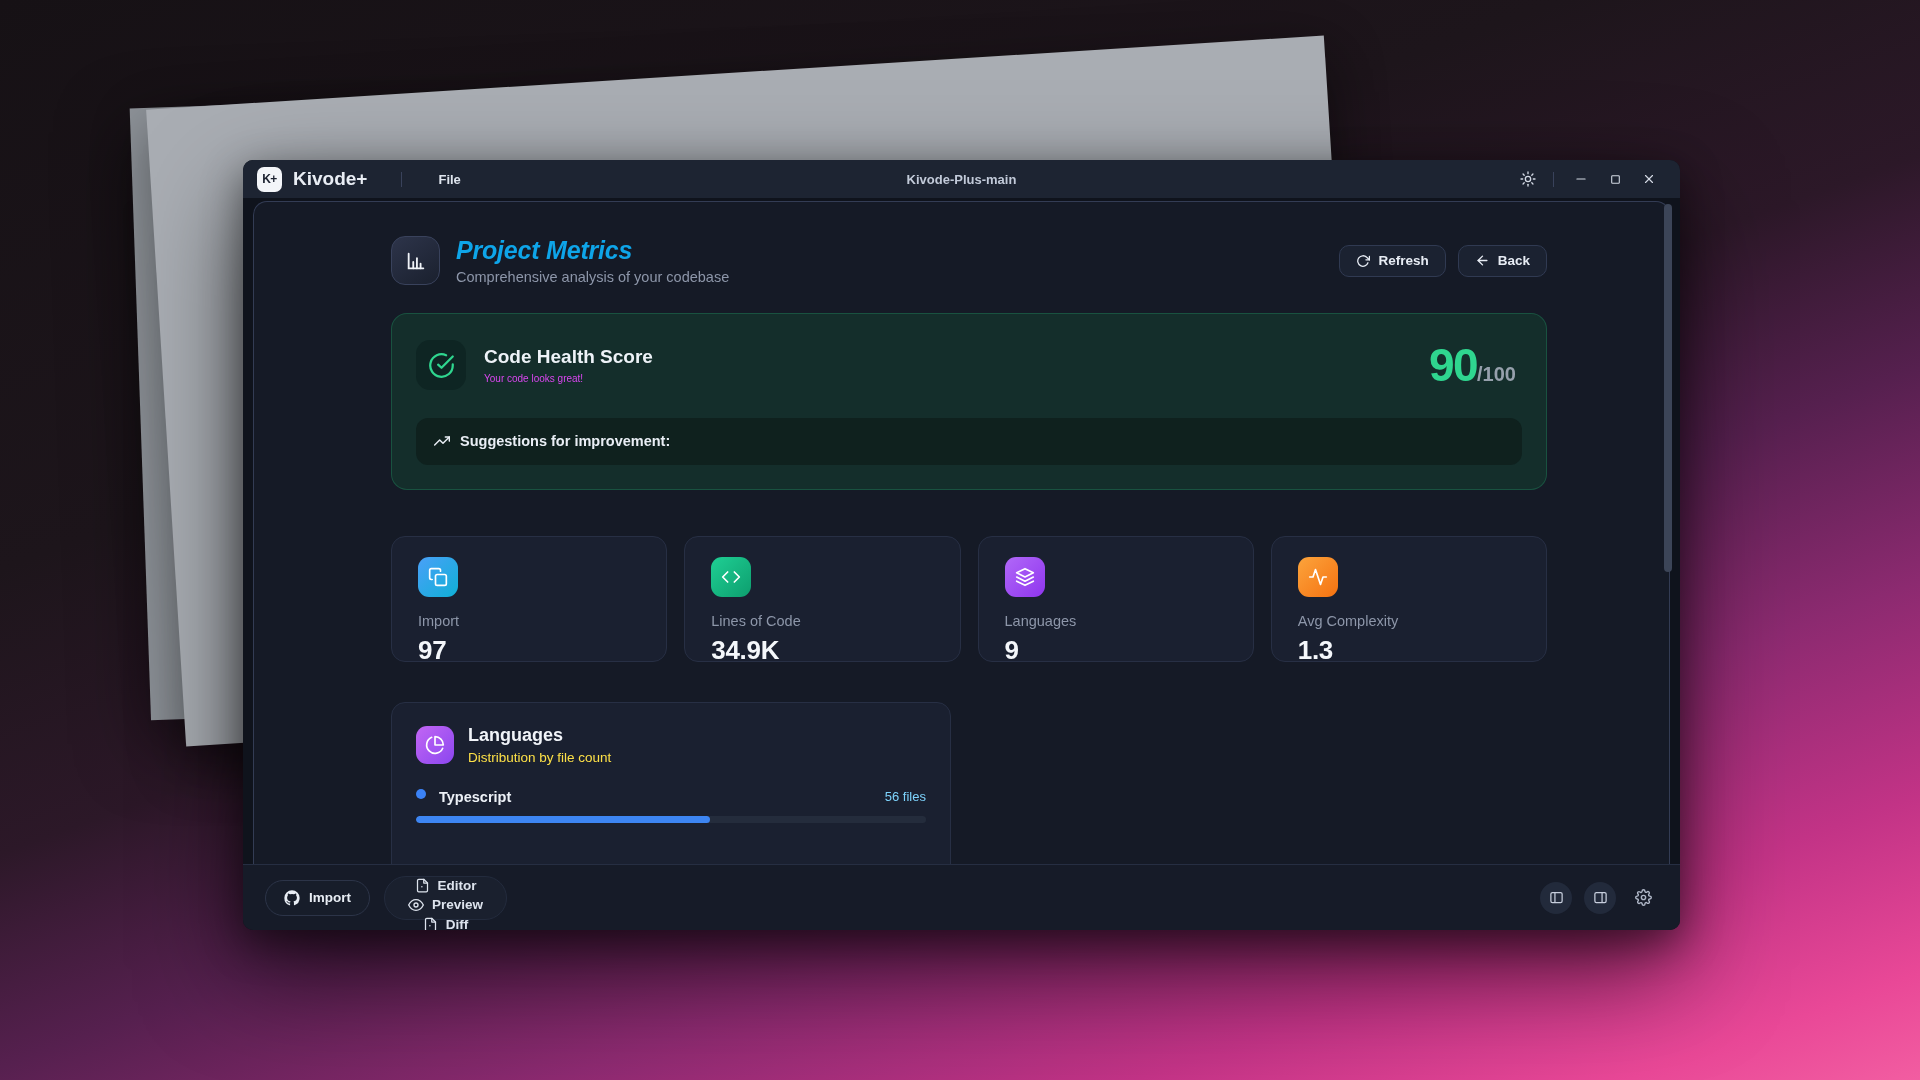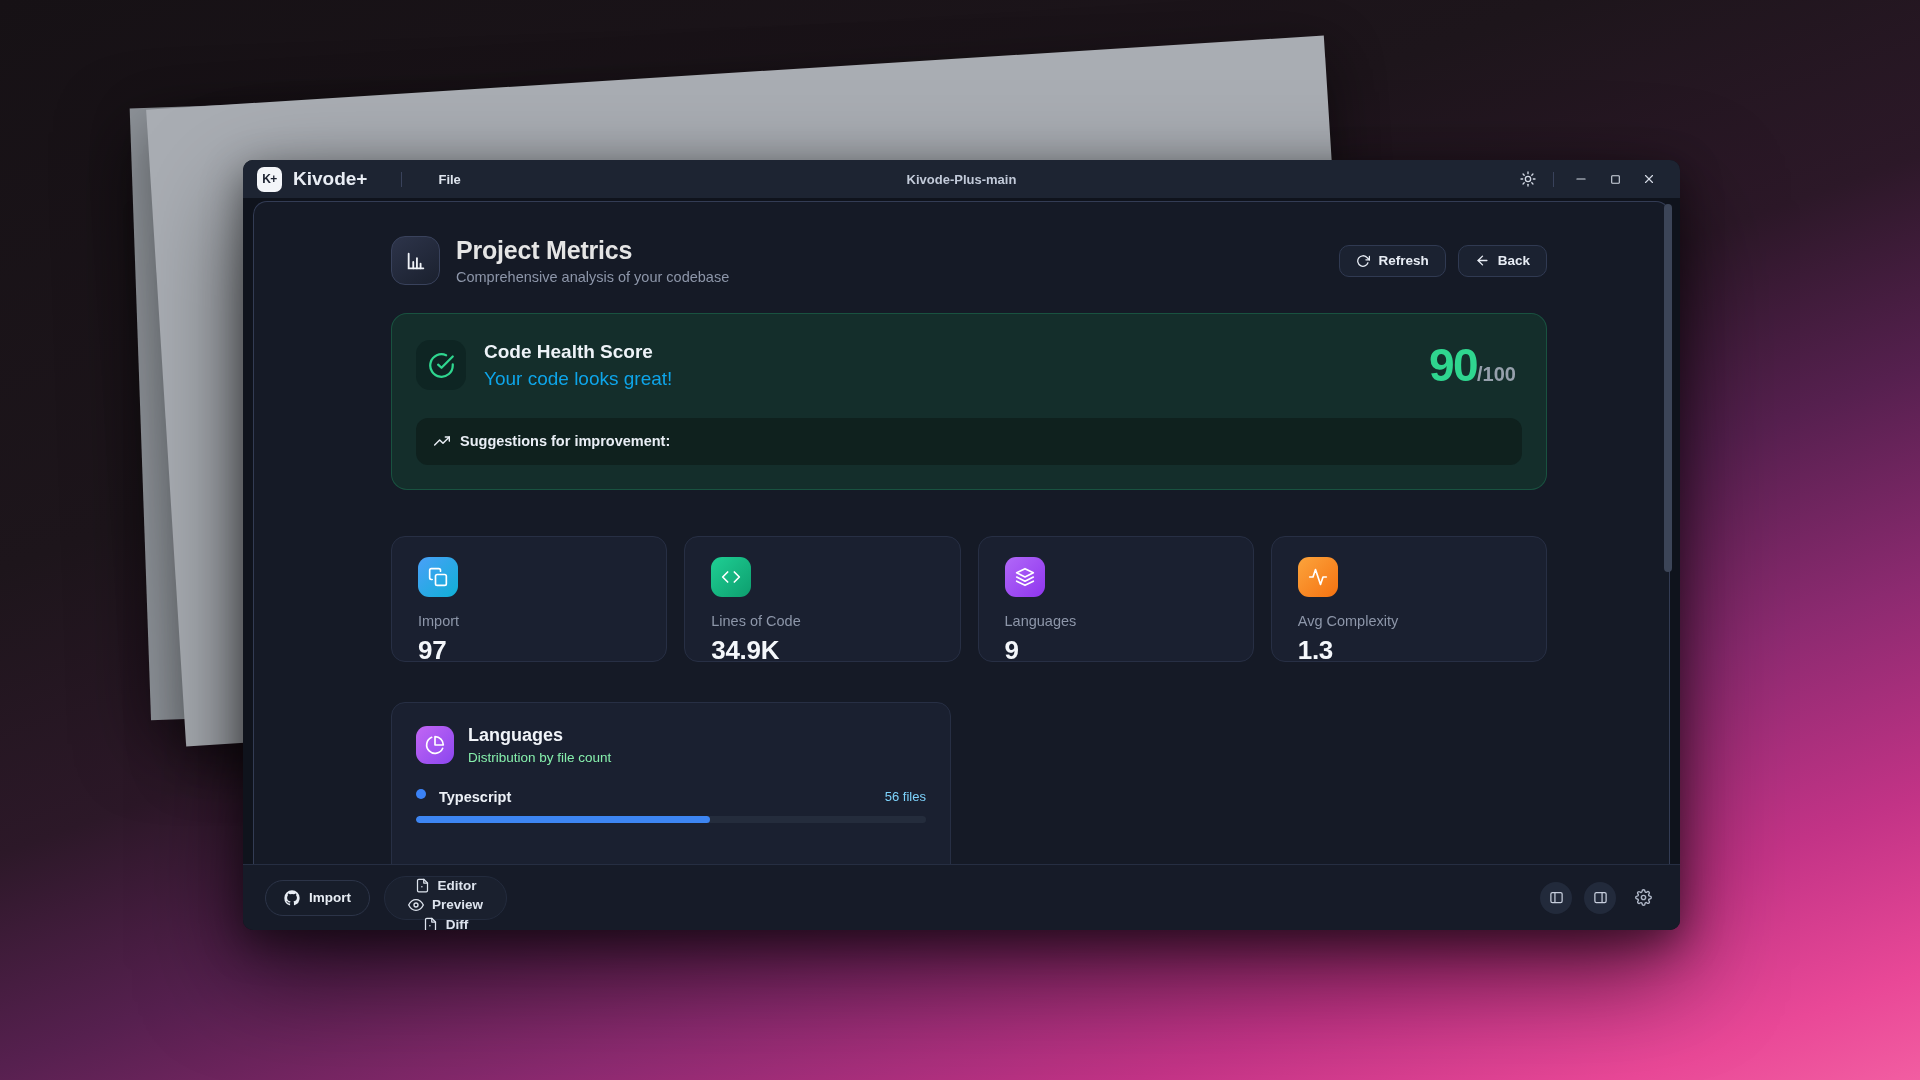--- a/index.html
+++ b/index.html
@@ -36,32 +36,32 @@
 
   
   .content { flex:1 1 auto; min-height:0; background:#0f131c; padding:3px 10px 0 10px; position:relative; }
   .panel { height:100%; background:#151a26; border:1px solid #333c54; border-bottom:none; border-radius:14px 14px 0 0; padding:34px 122px 0 137px; overflow:hidden; }
   .scroll-thumb { position:absolute; right:8px; top:6px; width:8px; height:368px; border-radius:4px; background:#3c4558; }
 
   
   .page-header { display:flex; align-items:center; justify-content:space-between; }
   .ph-left { display:flex; align-items:center; gap:16px; }
   .ph-icon { width:49px; height:49px; border-radius:14px; background:linear-gradient(145deg,#2d344a,#1a202e); border:1px solid #39425c; display:flex; align-items:center; justify-content:center; color:#f0f3f8; }
-  .ph-title { font-size:25px; font-weight:800; color:#e5e5e5; letter-spacing:-.2px; }
+  .ph-title { font-size:25px; font-weight:800; color:#0ea5e9; letter-spacing:-.2px;font-style:italic; }
   .ph-sub { font-size:14.5px; color:#8d96a9; margin-top:4px; }
   .ph-actions { display:flex; gap:12px; }
   .btn { height:32px; padding:0 16px; border-radius:10px; border:1px solid #303a52; background:#1b2231; color:#e7ecf4; font-size:13.5px; font-weight:700; display:flex; align-items:center; gap:8px; cursor:pointer; }
 
   
   .health-card { margin-top:28px; border-radius:16px; background:#142e2b; border:1px solid rgba(47,214,143,.22); padding:24px; }
   .hc-top { display:flex; align-items:center; }
   .hc-icon { width:50px; height:50px; border-radius:14px; background:#0e2523; display:flex; align-items:center; justify-content:center; color:#2fd68f; }
   .hc-titles { margin-left:18px; }
   .hc-title { font-size:19px; font-weight:800; color:#eef3f8; }
-  .hc-sub { font-size:19px; color:#0ea5e9; margin-top:5px; }
+  .hc-sub { font-size:10px; color:#d946ef; margin-top:5px; }
   .hc-score { margin-left:auto; display:flex; align-items:baseline; padding-right:6px; }
   .score-num { font-size:46px; font-weight:800; color:#2fd68f; letter-spacing:-1.5px; }
   .score-den { font-size:20px; font-weight:600; color:#96a0ac; }
   .hc-suggestions { margin-top:26px; background:rgba(8,17,16,.45); border-radius:12px; padding:15px 18px 16px; }
   .sg-title-row { display:flex; align-items:flex-end; gap:10px; font-size:14.5px; font-weight:800; color:#e9eef5; }
   .sg-item { display:flex; align-items:center; gap:10px; margin-top:13px; font-size:14.5px; color:#93a0ad; }
   .sg-dot { width:6px; height:6px; border-radius:50%; background:#2fd68f; flex:0 0 6px; }
 
   
   .stats-row { margin-top:46px; display:grid; grid-template-columns:repeat(4,1fr); gap:17px; }
@@ -73,21 +73,21 @@
   .grad-orange { background:linear-gradient(135deg,#fca43c,#f57211); }
   .grad-violet { background:linear-gradient(135deg,#c266f4,#8b46ef); }
   .stat-label { margin-top:16px; font-size:14.5px; color:#8d96a9; }
   .stat-value { margin-top:6px; font-size:26px; font-weight:800; color:#f4f7fb; letter-spacing:-.3px; }
 
   
   .lang-card { margin-top:40px; width:560px; height:210px; background:#1a2030; border:1px solid #272f44; border-radius:14px; padding:22px 24px; }
   .lang-head { display:flex; align-items:center; gap:14px; }
   .lang-icon { width:38px; height:38px; border-radius:11px; display:flex; align-items:center; justify-content:center; color:#fff; }
   .lang-title { font-size:18px; font-weight:800; color:#f1f4f9; }
-  .lang-sub { font-size:13.5px; color:#86efac; margin-top:4px; }
+  .lang-sub { font-size:13.5px; color:#fde047; margin-top:4px; }
   .lang-rows { margin-top:24px; }
   .lang-row { margin-bottom:18px; }
   .lr-top { display:flex; align-items:flex-start; }
   .lr-dot { width:10px; height:10px; border-radius:50%; background:#3b82f6; flex:0 0 10px; }
   .lr-name { margin-left:13px; font-size:14.5px; font-weight:700; color:#edf1f7; }
   .lr-files { margin-left:auto; font-size:13px; color:#7dd3fc; }
   .lr-bar { margin-top:11px; height:7px; border-radius:4px; background:#242c3c; overflow:hidden; }
   .lr-fill { height:100%; border-radius:4px; background:#3d85f2; }
 
   

